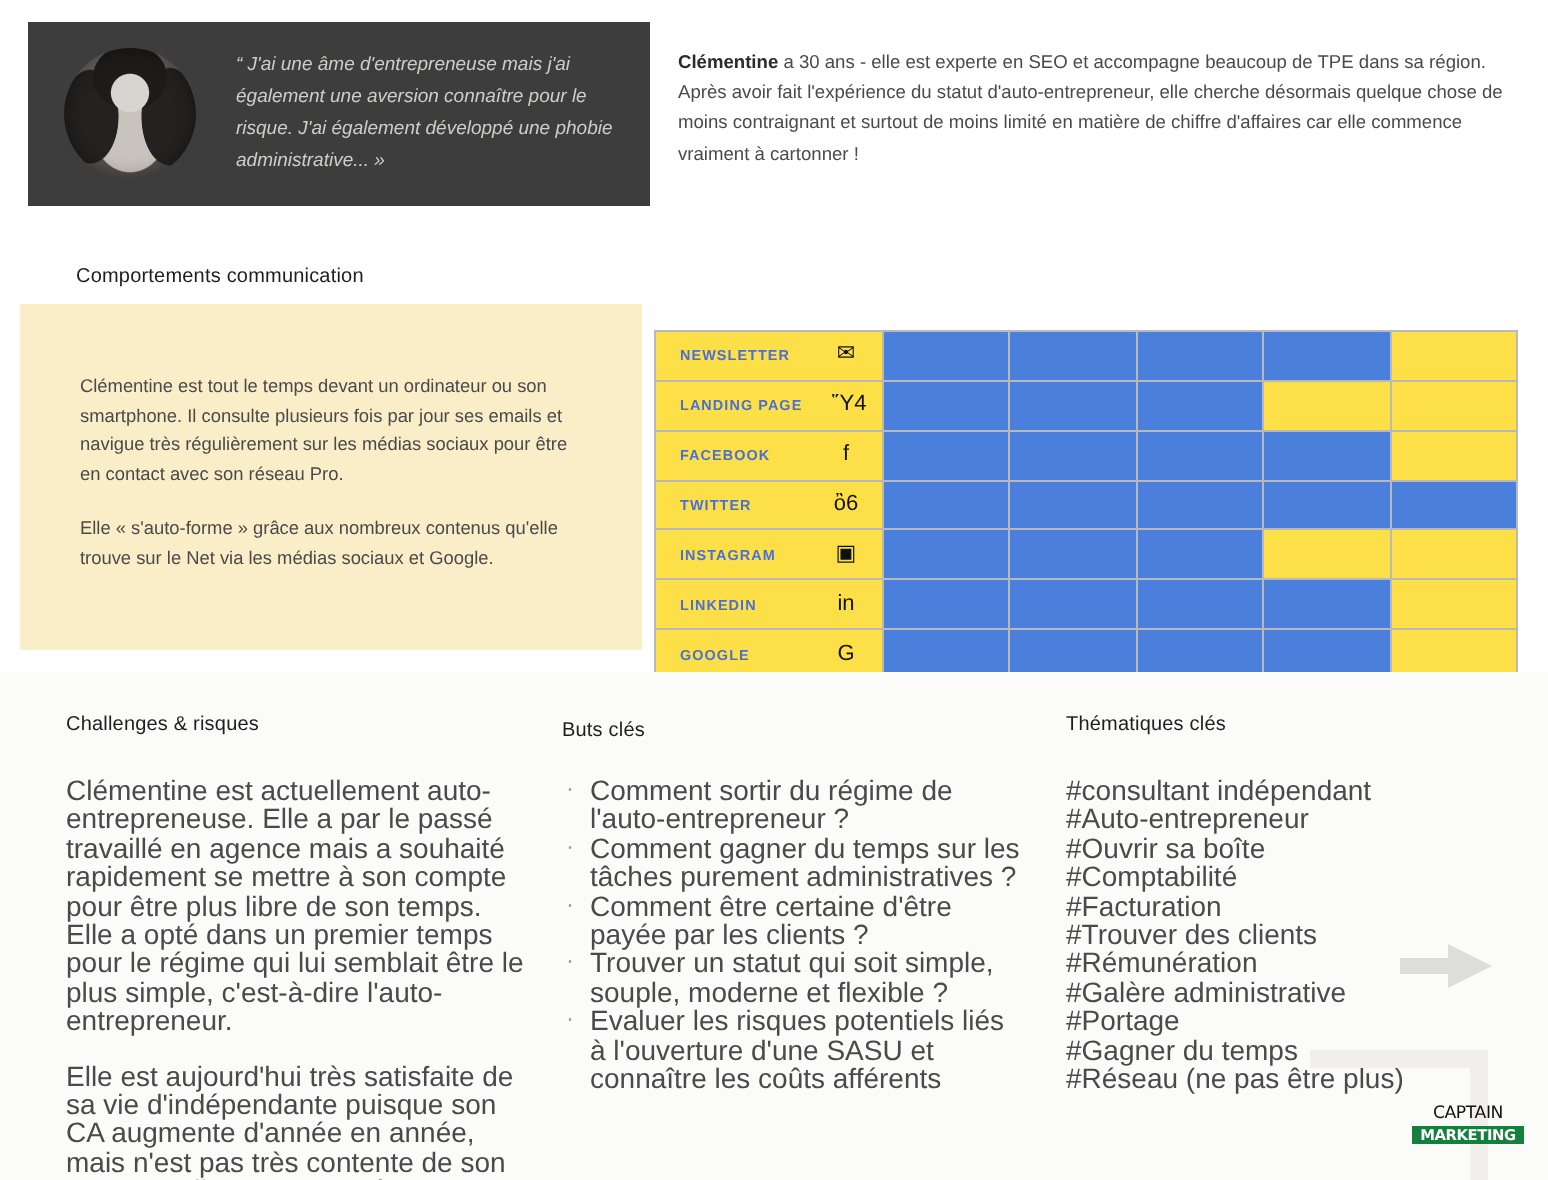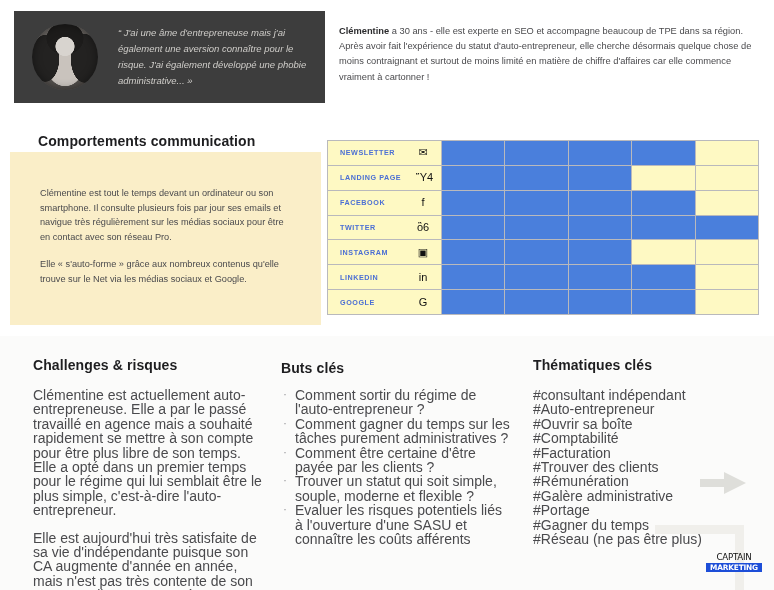--- a/index.html
+++ b/index.html
@@ -69,22 +69,22 @@
 
   
   .mid-white {
     position: absolute;
     left: 0; top: 113px;
     width: 774px; height: 223px;
     background: #ffffff;
   }
   .section-title {
     position: absolute;
-    font-size: 14px;
-    font-weight: bold;
+    font-size: 10px;
+    font-weight: normal;
     color: #1e1e20;
     letter-spacing: .1px;
   }
   #title-comportements { left: 38px; top: 133px; }
 
   .cream {
     position: absolute;
     left: 10px; top: 152px;
     width: 311px; height: 173px;
     background: #faeec8;
@@ -95,27 +95,27 @@
     width: 262px;
     font-size: 9.2px;
     line-height: 14.6px;
     color: #4a4a4d;
   }
   .cream-text p { margin: 0 0 13px 12px; }
 
   
   .chart {
     position: absolute;
-    left: 327px; top: 140px;
+    left: 327px; top: 165px;
     width: 432px; height: 175px;
     border: 1px solid #b9b9bc;
     box-sizing: border-box;
     display: flex;
     flex-direction: column;
-    background: #fef9c3;
+    background: #fde047;
   }
   .crow {
     flex: 1 1 0;
     display: flex;
     border-bottom: 1px solid #b9b9bc;
     box-sizing: border-box;
   }
   .crow:last-child { border-bottom: none; }
   .clabel {
     width: 114px;
@@ -233,21 +233,21 @@
     letter-spacing: -.2px;
     color: #111;
   }
   .logo-bottom {
     margin-top: 1px;
     font-family: "DejaVu Sans", sans-serif;
     font-size: 7.4px;
     font-weight: bold;
     letter-spacing: -.2px;
     color: #ffffff;
-    background: #1d4ed8;
+    background: #15803d;
     padding: 1px 0 1px;
   }
 </style>
 </head>
 <body>
 
 <div class="page">
 
   <div class="top-band">
     <div class="profile-card">

